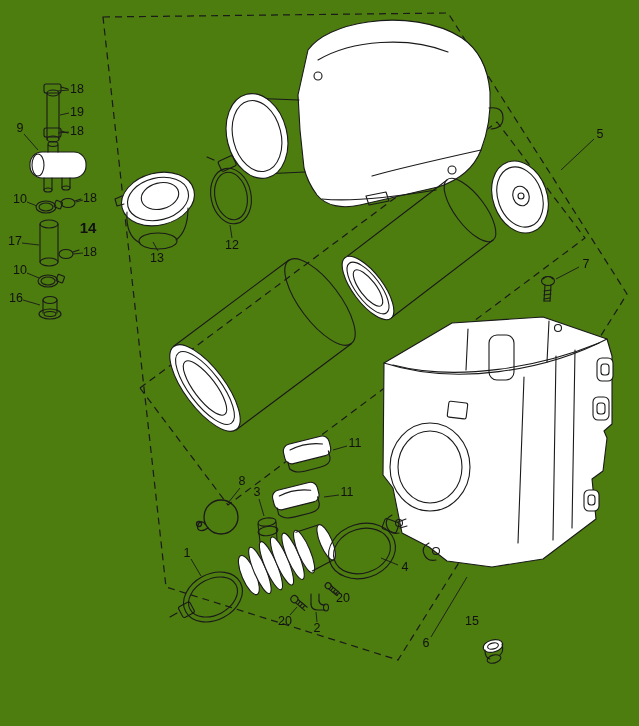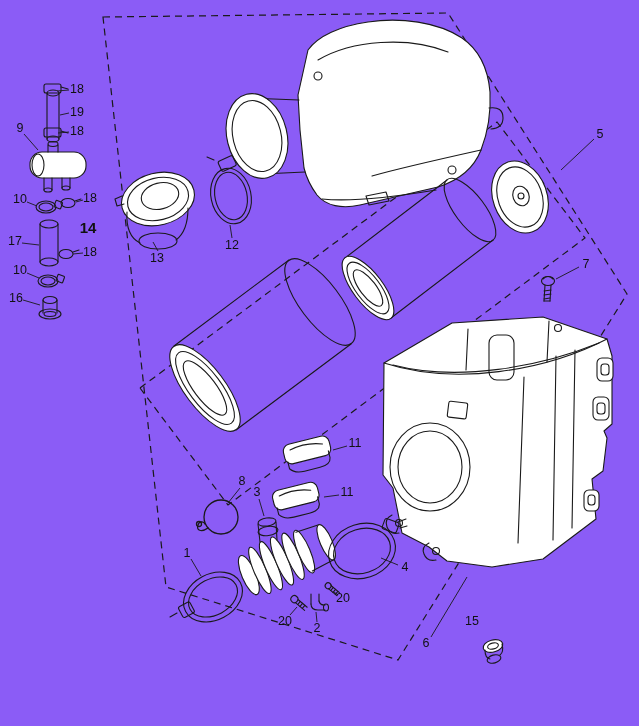--- a/index.html
+++ b/index.html
@@ -5,21 +5,21 @@
   html, body {
     margin: 0;
     padding: 0;
     background: #ffffff;
     font-family: "Liberation Sans", sans-serif;
   }
   .stage {
     position: relative;
     width: 639px;
     height: 726px;
-    background: #8b5cf6;
+    background: #4d7c0f;
     overflow: hidden;
   }
   svg { position: absolute; inset: 0; }
   .part-label {
     font-family: "Liberation Sans", sans-serif;
     font-size: 12.5px;
     fill: #111111;
   }
   .part-label-big {
     font-family: "Liberation Sans", sans-serif;

